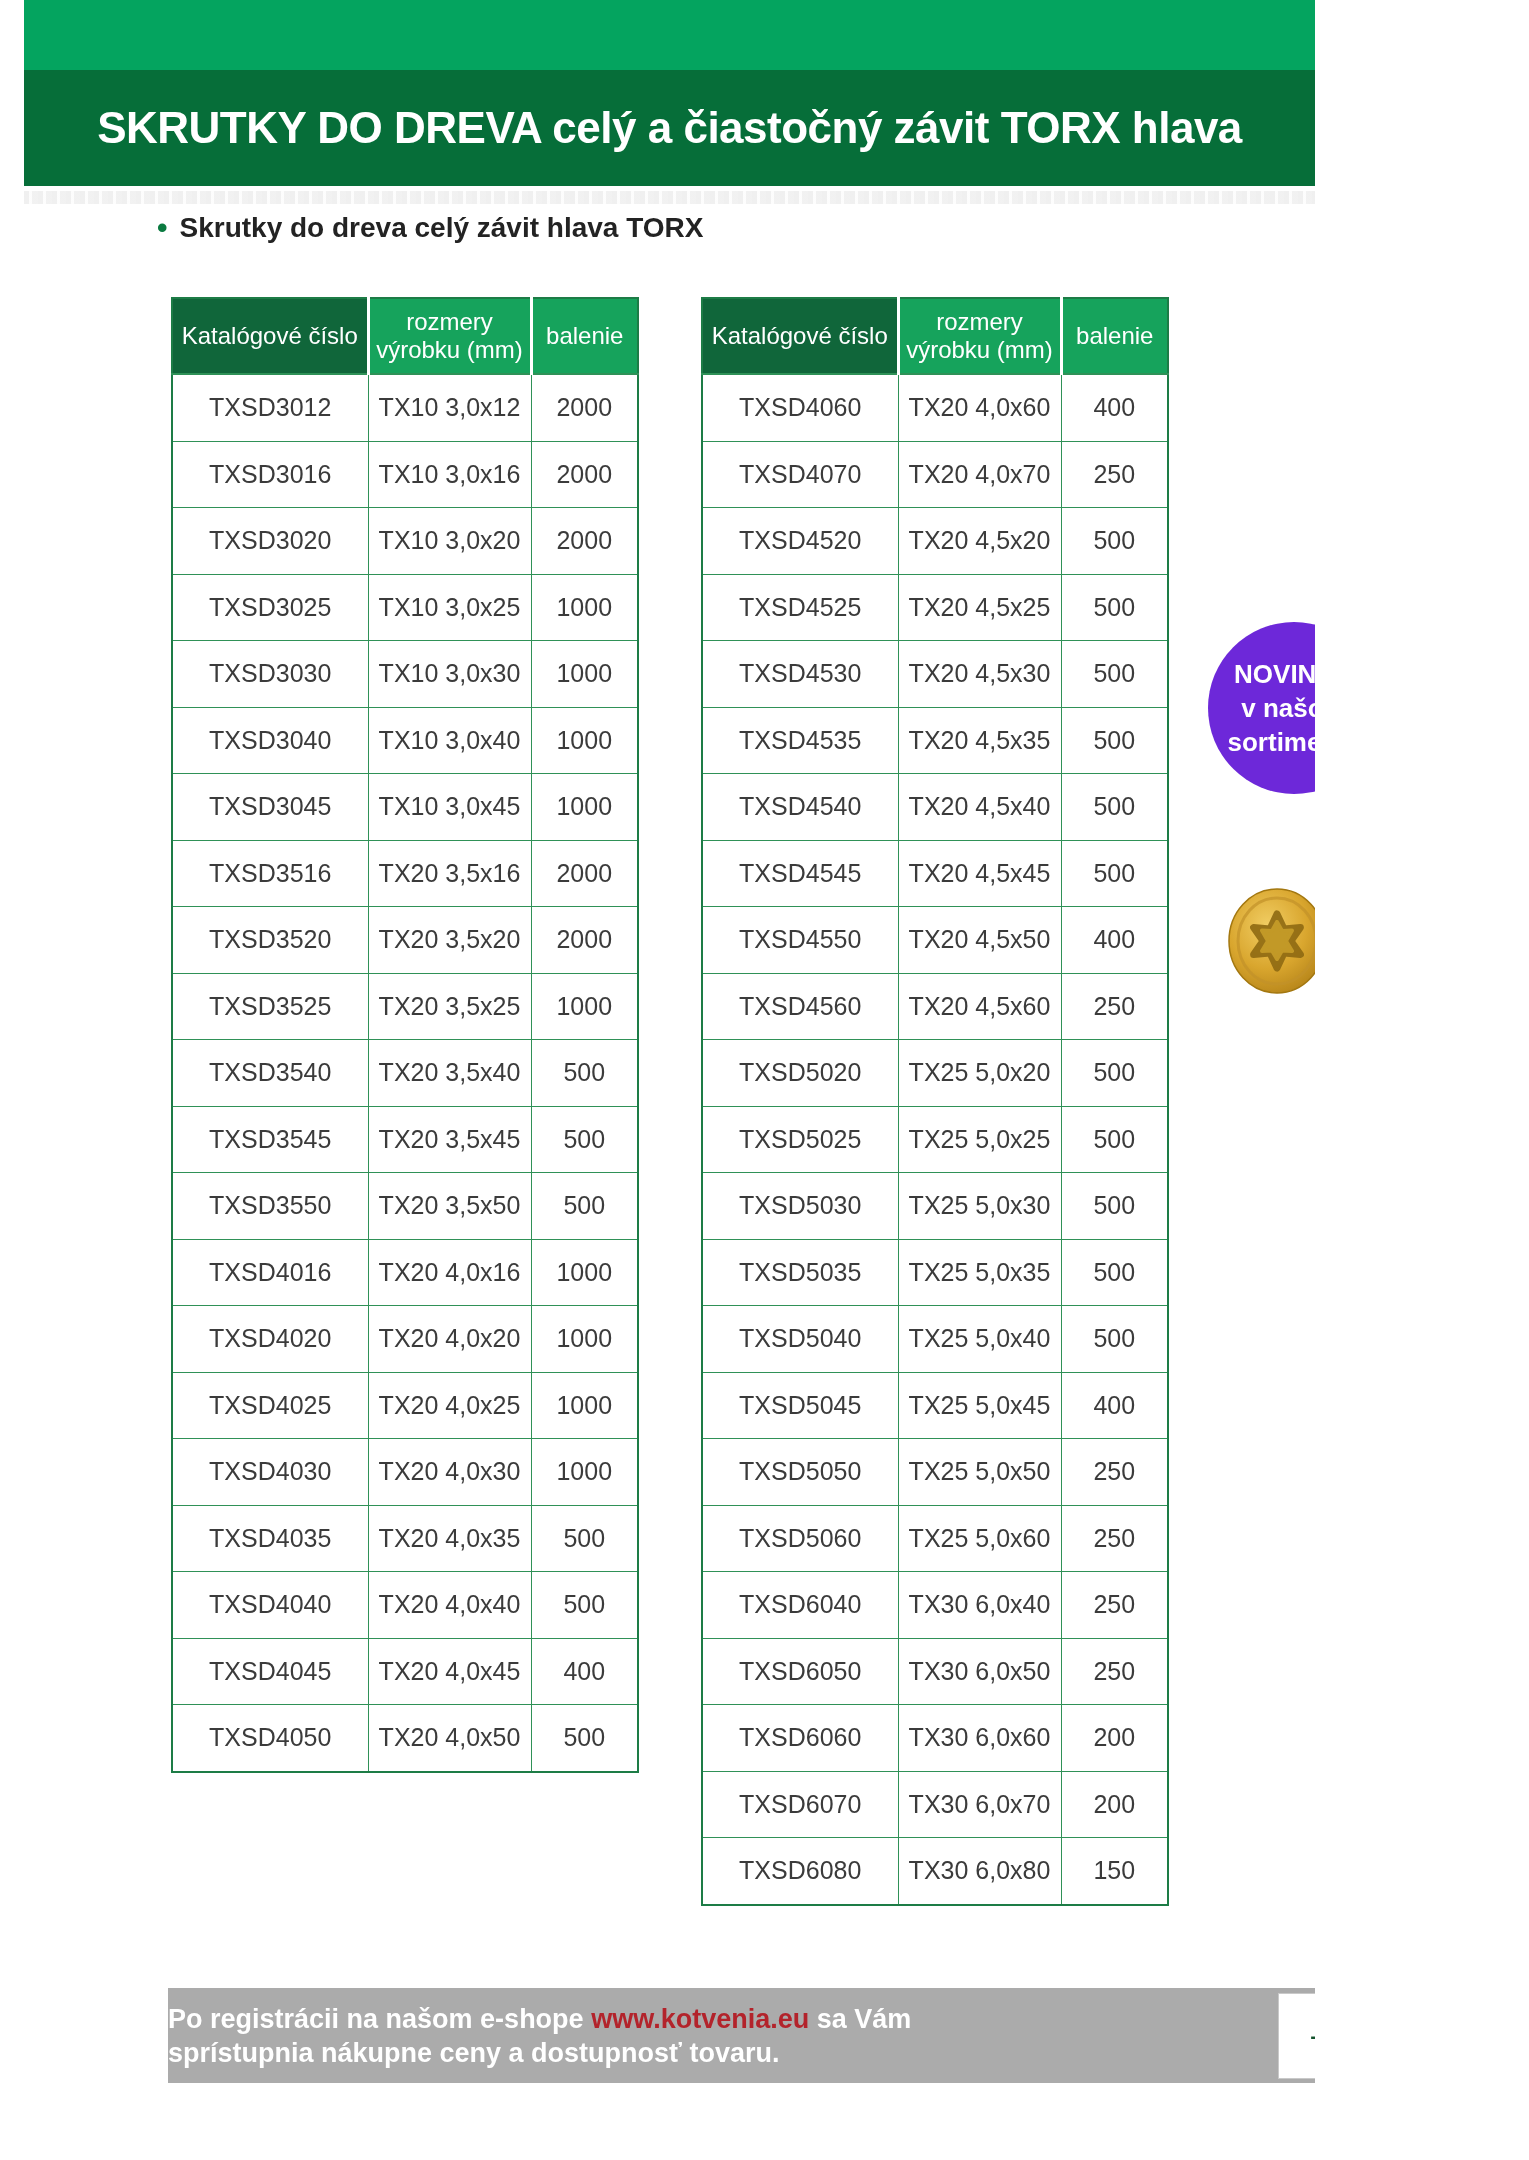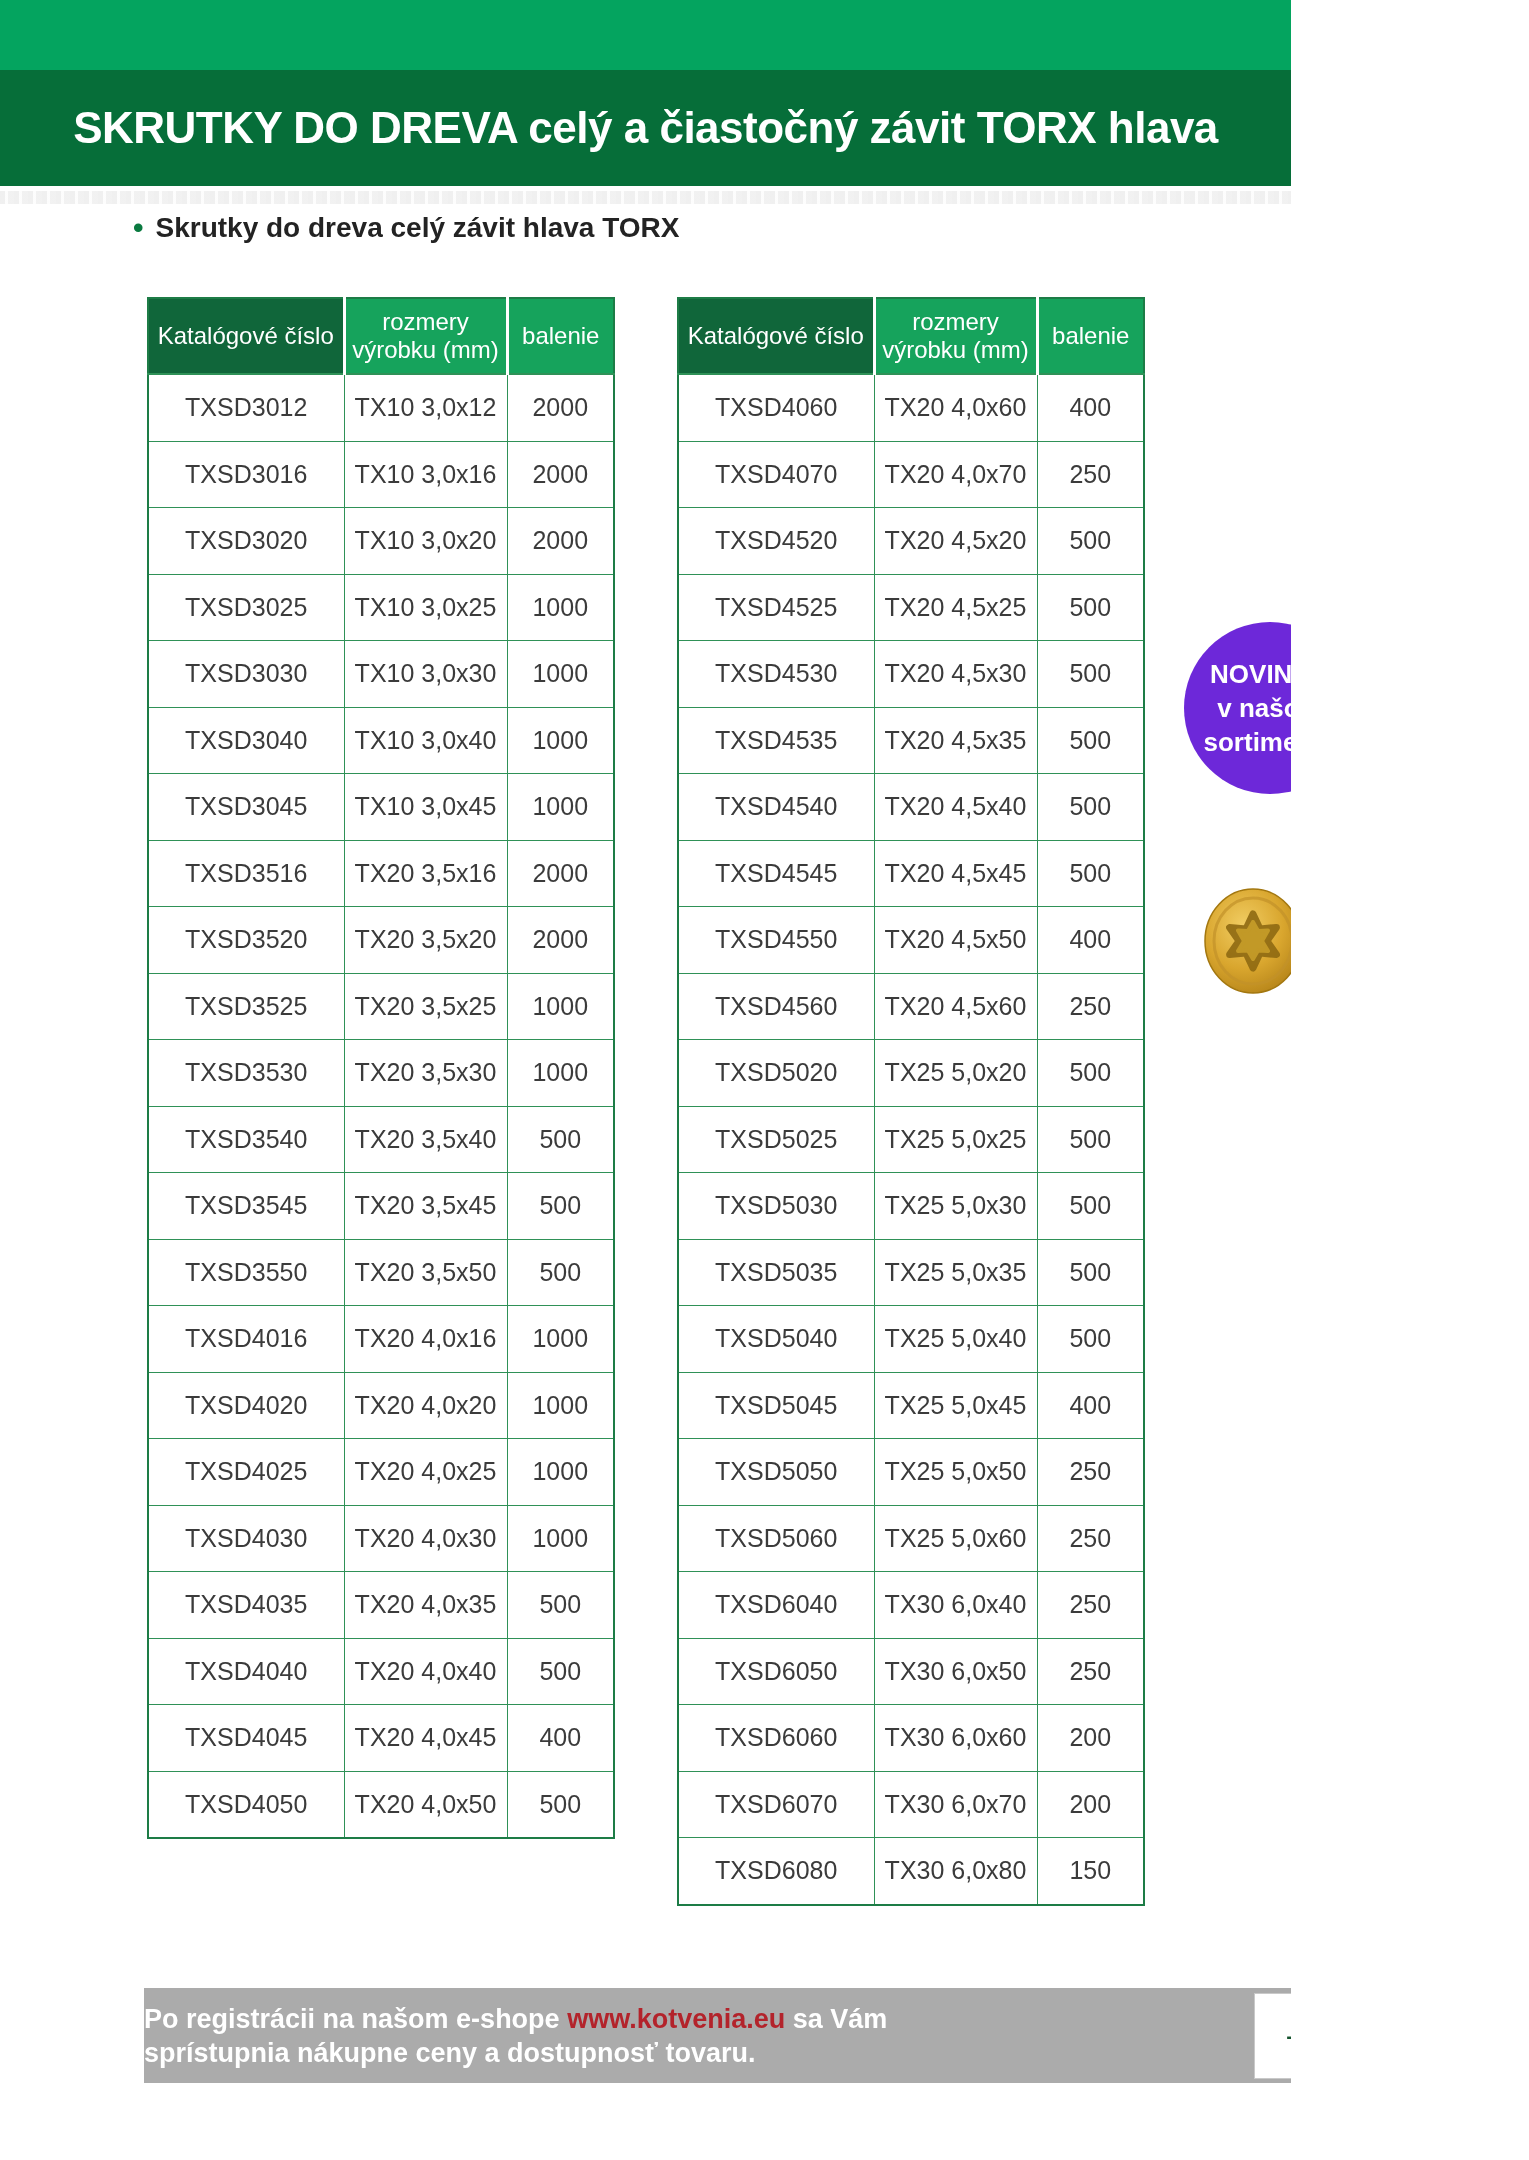--- a/index.html
+++ b/index.html
@@ -1,18 +1,18 @@
 <!DOCTYPE html>
 <html><head>
 <meta charset="utf-8">
 <style>
   html,body { margin:0; padding:0; background:#ffffff; }
   .page {
     position:relative; width:1291px; height:2160px; background:#ffffff;
-    font-family:"Liberation Sans", sans-serif; overflow:hidden;
+    font-family:"Liberation Sans", sans-serif; overflow:hidden;margin-left:24px;
   }
 
   
   .band-light { position:absolute; left:0; top:0; width:100%; height:70px; background:#04a45f; }
   .band-dark  { position:absolute; left:0; top:70px; width:100%; height:116px; background:#066e39;
                 display:flex; align-items:center; justify-content:center; }
   .band-dark .title { color:#ffffff; font-size:44px; font-weight:bold; letter-spacing:-0.5px; white-space:nowrap; }
 
   .texture-strip { position:absolute; left:0; top:191px; width:100%; height:13px; opacity:.55;
     background:repeating-linear-gradient(90deg, rgba(130,130,130,.22) 0 5px, rgba(210,210,210,.10) 5px 8px, rgba(120,120,120,.18) 8px 14px); }
@@ -136,25 +136,20 @@
           <td>2000</td>
         </tr>
         <tr>
           <td>TXSD3520</td>
           <td>TX20 3,5x20</td>
           <td>2000</td>
         </tr>
         <tr>
           <td>TXSD3525</td>
           <td>TX20 3,5x25</td>
-          <td>1000</td>
-        </tr>
-        <tr>
-          <td>TXSD3530</td>
-          <td>TX20 3,5x30</td>
           <td>1000</td>
         </tr>
         <tr>
           <td>TXSD3540</td>
           <td>TX20 3,5x40</td>
           <td>500</td>
         </tr>
         <tr>
           <td>TXSD3545</td>
           <td>TX20 3,5x45</td>

